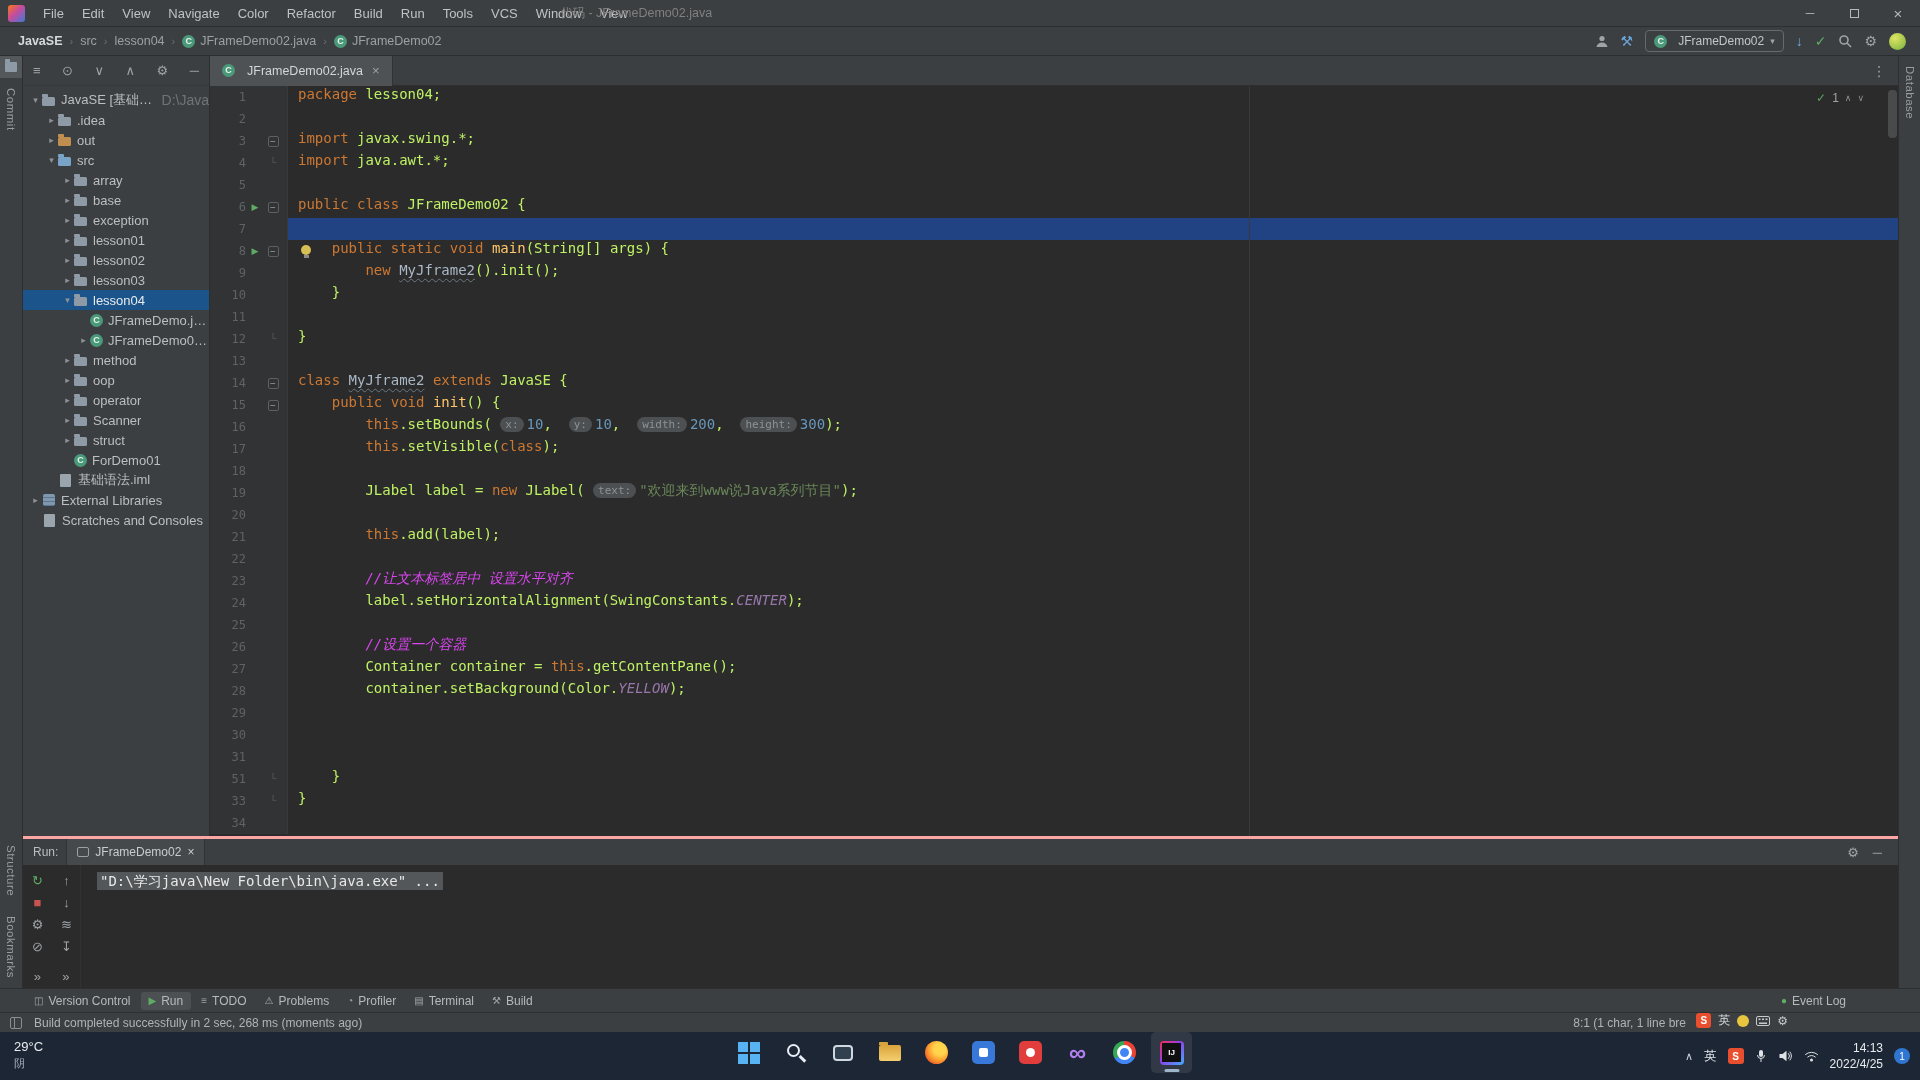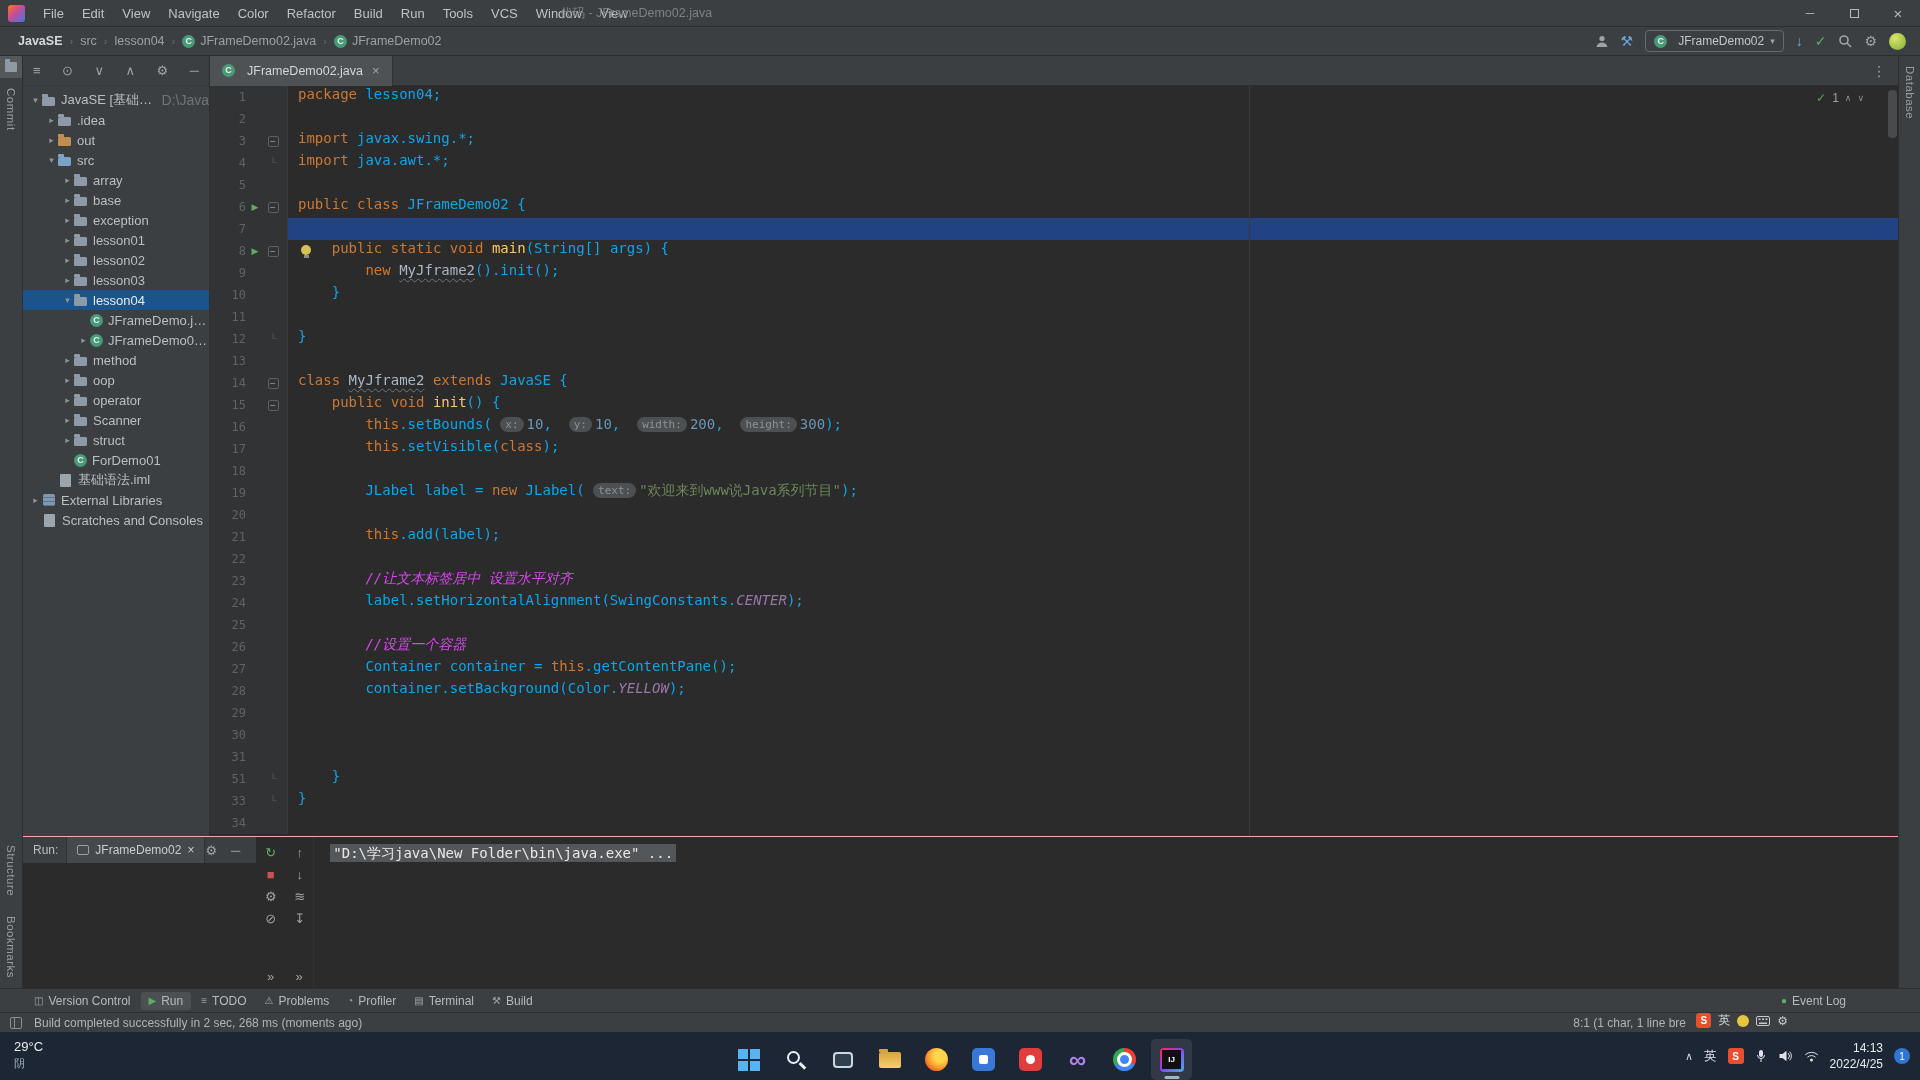--- a/index.html
+++ b/index.html
@@ -84,36 +84,36 @@
   .cl{display:flex;height:22px;line-height:22px}
   .gut{width:78px;flex:none;display:flex;background:#313335;border-right:1px solid #383a3c}
   .ln{width:36px;text-align:right;color:#606366;font:12px "DejaVu Sans Mono",monospace;line-height:22px}
   .runc{width:18px;text-align:center;color:#5fad65;font-size:9px;line-height:22px}
   .foldc{width:18px;display:flex;align-items:center;justify-content:center}
   .fo{width:11px;height:11px;border:1px solid #5c6063;border-radius:2px;color:#9aa0a6;font-size:10px;line-height:9px;text-align:center}
   .fe{color:#5c6063;font-size:10px}
   .codetxt{flex:1;padding-left:10px;white-space:pre;position:relative;
     font:14px "DejaVu Sans Mono",monospace;color:#a9b7c6}
   .cl.hl .codetxt{background:#214283}
-  .c-kw{color:#cc7832}.c-d{color:#0ea5e9}.c-num{color:#6897bb}.c-str{color:#6a8759}
+  .c-kw{color:#cc7832}.c-d{color:#bef264}.c-num{color:#6897bb}.c-str{color:#6a8759}
   .c-cmt{color:#d946ef;font-style:italic}.c-fn{color:#ffc66b}.c-cnst{color:#9876aa;font-style:italic}
   .c-typo{color:#a9b7c6;text-decoration:underline wavy #6b7680;text-decoration-thickness:1px;text-underline-offset:3px}
   .c-hint{display:inline-block;background:#4c5052;color:#8e9294;font-size:11px;line-height:15px;border-radius:8px;
     padding:0 5px;margin-right:3px;vertical-align:1px}
   .bulb{position:absolute;left:13px;top:5px;width:10px;height:10px;border-radius:50%;background:#d6bf55}
   .bulb::after{content:'';position:absolute;bottom:-3px;left:2.5px;width:5px;height:3px;background:#8a8a8a}
   .wrap-guide{position:absolute;left:1039px;top:0;bottom:0;width:1px;background:#3a3a3a}
   .inspect-widget{position:absolute;top:5px;right:30px;display:flex;align-items:center;gap:6px;
     color:#9fa3a6;font-size:12px;background:#2b2b2b;padding:0 4px}
   .inspect-widget .chk{color:#5c9e5f;font-size:12px}
   .inspect-widget .nav{font-size:9px;color:#8b9094}
   .scroll-thumb{position:absolute;right:1px;top:4px;width:9px;height:48px;background:#4d5052;border-radius:4px;opacity:.85}
 
   
-  .run-panel{height:152px;flex:none;border-top:1px solid #fca5a5;display:flex;flex-direction:row;background:#2b2b2b}
+  .run-panel{height:152px;flex:none;border-top:3px solid #fca5a5;display:flex;flex-direction:column;background:#2b2b2b}
   .run-header{height:26px;flex:none;background:#3c3f41;display:flex;align-items:center}
   .run-label{font-size:12px;color:#bbbec0;margin:0 8px 0 10px}
   .rtab{height:26px;display:flex;align-items:center;gap:6px;padding:0 10px;background:#46494b;color:#c9cccf;font-size:12px;
     border-left:1px solid #323232;border-right:1px solid #323232}
   .cons-ic{width:12px;height:10px;border:1px solid #9aa0a6;border-radius:2px}
   .rh-right{margin-left:auto;display:flex;gap:14px;align-items:center;padding-right:16px;color:#9fa3a6;font-size:13px}
   .run-body{flex:1;display:flex;min-height:0}
   .run-toolbar{width:58px;flex:none;border-right:1px solid #323232;display:grid;grid-template-columns:29px 29px;
     align-content:start;row-gap:7px;padding-top:8px;justify-items:center;color:#9fa3a6;font-size:13px;position:relative}
   .rtb-ic.grn{color:#5fad65}.rtb-ic.red{color:#c75450}
@@ -140,21 +140,21 @@
 
   
   .sogou-bar{position:absolute;right:132px;bottom:51px;display:flex;align-items:center;gap:7px;z-index:6}
   .sg-s{width:15px;height:15px;border-radius:3px;background:#e94f2e;color:#fff;font-weight:bold;font-size:10px;
     display:flex;align-items:center;justify-content:center}
   .sg-mode{color:#d8dbdd;font-size:12px}
   .sg-smile{width:12px;height:12px;border-radius:50%;background:#e8c53e}
   .sg-ic{color:#c7cacc;font-size:12px;display:flex;align-items:center}
 
   
-  .taskbar{height:48px;flex:none;background:#1d2634;position:relative;display:flex;align-items:flex-end;justify-content:center}
+  .taskbar{height:48px;flex:none;background:#1d2634;position:relative;display:flex;align-items:flex-start;justify-content:center}
   .weather{position:absolute;left:14px;top:7px;line-height:1.3;cursor:default}
   .wt{font-size:13px;color:#e8ecef}.wd{font-size:11px;color:#9fadbb}
   .tb-center{display:flex;gap:6px;align-items:center}
   .tb-app{width:41px;height:41px;border-radius:5px;display:flex;align-items:center;justify-content:center;position:relative;cursor:default}
   .tb-app.active{background:rgba(255,255,255,.09)}
   .tb-app.active::after{content:'';position:absolute;bottom:1px;left:50%;transform:translateX(-50%);width:15px;height:3px;
     border-radius:2px;background:#9fb6c9}
   .ai{display:flex;align-items:center;justify-content:center}
   .ai-start{width:10px;height:10px;background:#57b3f2;box-shadow:12px 0 #57b3f2,0 12px #57b3f2,12px 12px #57b3f2;margin:-12px 12px 0 0}
   .ai-search{width:13px;height:13px;border:2.5px solid #e8eef3;border-radius:50%;position:relative;margin:-4px 4px 0 0}

